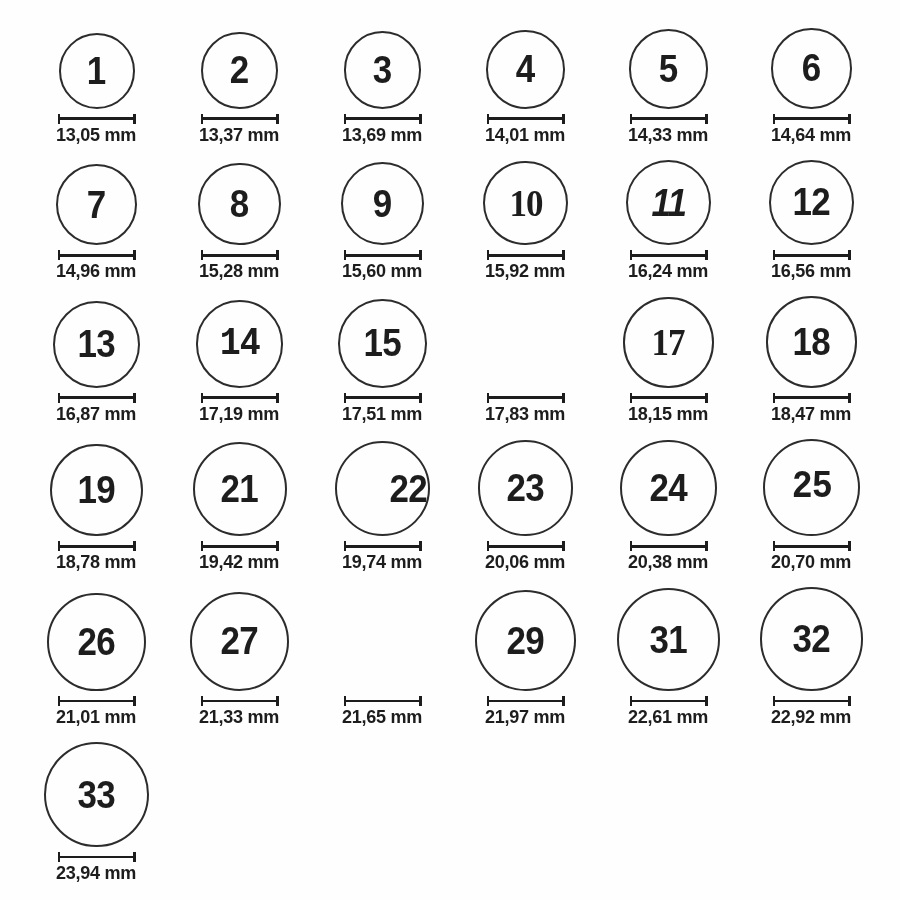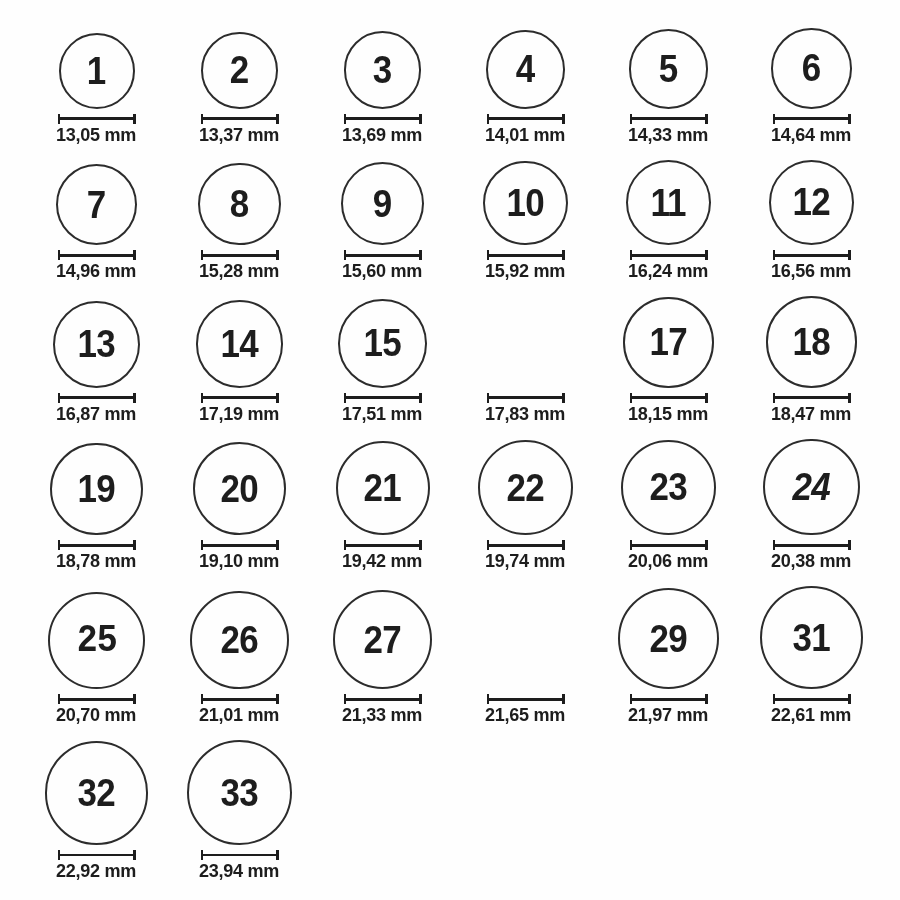--- a/index.html
+++ b/index.html
@@ -181,33 +181,33 @@
     </div>
     <div class="measure">
       <span class="tick"></span>
       <span class="bar"></span>
       <span class="tick"></span>
     </div>
     <div class="label">15,60 mm</div>
   </div>
 
   <div class="ring-item">
-    <div class="circle" style="width: 84.1px; height: 84.1px;">
+    <div class="circle" style="width: 84.1px; height: 84.1px; font-family: Liberation Serif, serif;">
       <span class="num">10</span>
     </div>
     <div class="measure">
       <span class="tick"></span>
       <span class="bar"></span>
       <span class="tick"></span>
     </div>
     <div class="label">15,92 mm</div>
   </div>
 
   <div class="ring-item">
-    <div class="circle" style="width: 85px; height: 85px;">
+    <div class="circle" style="width: 85px; height: 85px; font-style: italic;">
       <span class="num">11</span>
     </div>
     <div class="measure">
       <span class="tick"></span>
       <span class="bar"></span>
       <span class="tick"></span>
     </div>
     <div class="label">16,24 mm</div>
   </div>
 
@@ -229,21 +229,21 @@
     </div>
     <div class="measure">
       <span class="tick"></span>
       <span class="bar"></span>
       <span class="tick"></span>
     </div>
     <div class="label">16,87 mm</div>
   </div>
 
   <div class="ring-item">
-    <div class="circle" style="width: 87.7px; height: 87.7px;">
+    <div class="circle" style="width: 87.7px; height: 87.7px; font-family: Liberation Mono, monospace;">
       <span class="num">14</span>
     </div>
     <div class="measure">
       <span class="tick"></span>
       <span class="bar"></span>
       <span class="tick"></span>
     </div>
     <div class="label">17,19 mm</div>
   </div>
 
@@ -262,21 +262,21 @@
   <div class="ring-item">
     <div class="measure">
       <span class="tick"></span>
       <span class="bar"></span>
       <span class="tick"></span>
     </div>
     <div class="label">17,83 mm</div>
   </div>
 
   <div class="ring-item">
-    <div class="circle" style="width: 90.4px; height: 90.4px;">
+    <div class="circle" style="width: 90.4px; height: 90.4px; font-family: Liberation Serif, serif;">
       <span class="num">17</span>
     </div>
     <div class="measure">
       <span class="tick"></span>
       <span class="bar"></span>
       <span class="tick"></span>
     </div>
     <div class="label">18,15 mm</div>
   </div>
 
@@ -297,46 +297,35 @@
       <span class="num">19</span>
     </div>
     <div class="measure">
       <span class="tick"></span>
       <span class="bar"></span>
       <span class="tick"></span>
     </div>
     <div class="label">18,78 mm</div>
   </div>
 
-  <div class="ring-item">
-    <div class="circle" style="width: 93.1px; height: 93.1px;">
-      <span class="num">20</span>
-    </div>
-    <div class="measure">
-      <span class="tick"></span>
-      <span class="bar"></span>
-      <span class="tick"></span>
-    </div>
-    <div class="label">19,10 mm</div>
-  </div>
 
   <div class="ring-item">
     <div class="circle" style="width: 94px; height: 94px;">
       <span class="num">21</span>
     </div>
     <div class="measure">
       <span class="tick"></span>
       <span class="bar"></span>
       <span class="tick"></span>
     </div>
     <div class="label">19,42 mm</div>
   </div>
 
   <div class="ring-item">
-    <div class="circle" style="width: 94.9px; height: 94.9px;">
+    <div class="circle" style="width: 94.9px; height: 94.9px; justify-content: flex-end;">
       <span class="num">22</span>
     </div>
     <div class="measure">
       <span class="tick"></span>
       <span class="bar"></span>
       <span class="tick"></span>
     </div>
     <div class="label">19,74 mm</div>
   </div>
 
@@ -346,21 +335,21 @@
     </div>
     <div class="measure">
       <span class="tick"></span>
       <span class="bar"></span>
       <span class="tick"></span>
     </div>
     <div class="label">20,06 mm</div>
   </div>
 
   <div class="ring-item">
-    <div class="circle" style="width: 96.7px; height: 96.7px; font-style: italic;">
+    <div class="circle" style="width: 96.7px; height: 96.7px;">
       <span class="num">24</span>
     </div>
     <div class="measure">
       <span class="tick"></span>
       <span class="bar"></span>
       <span class="tick"></span>
     </div>
     <div class="label">20,38 mm</div>
   </div>
 

